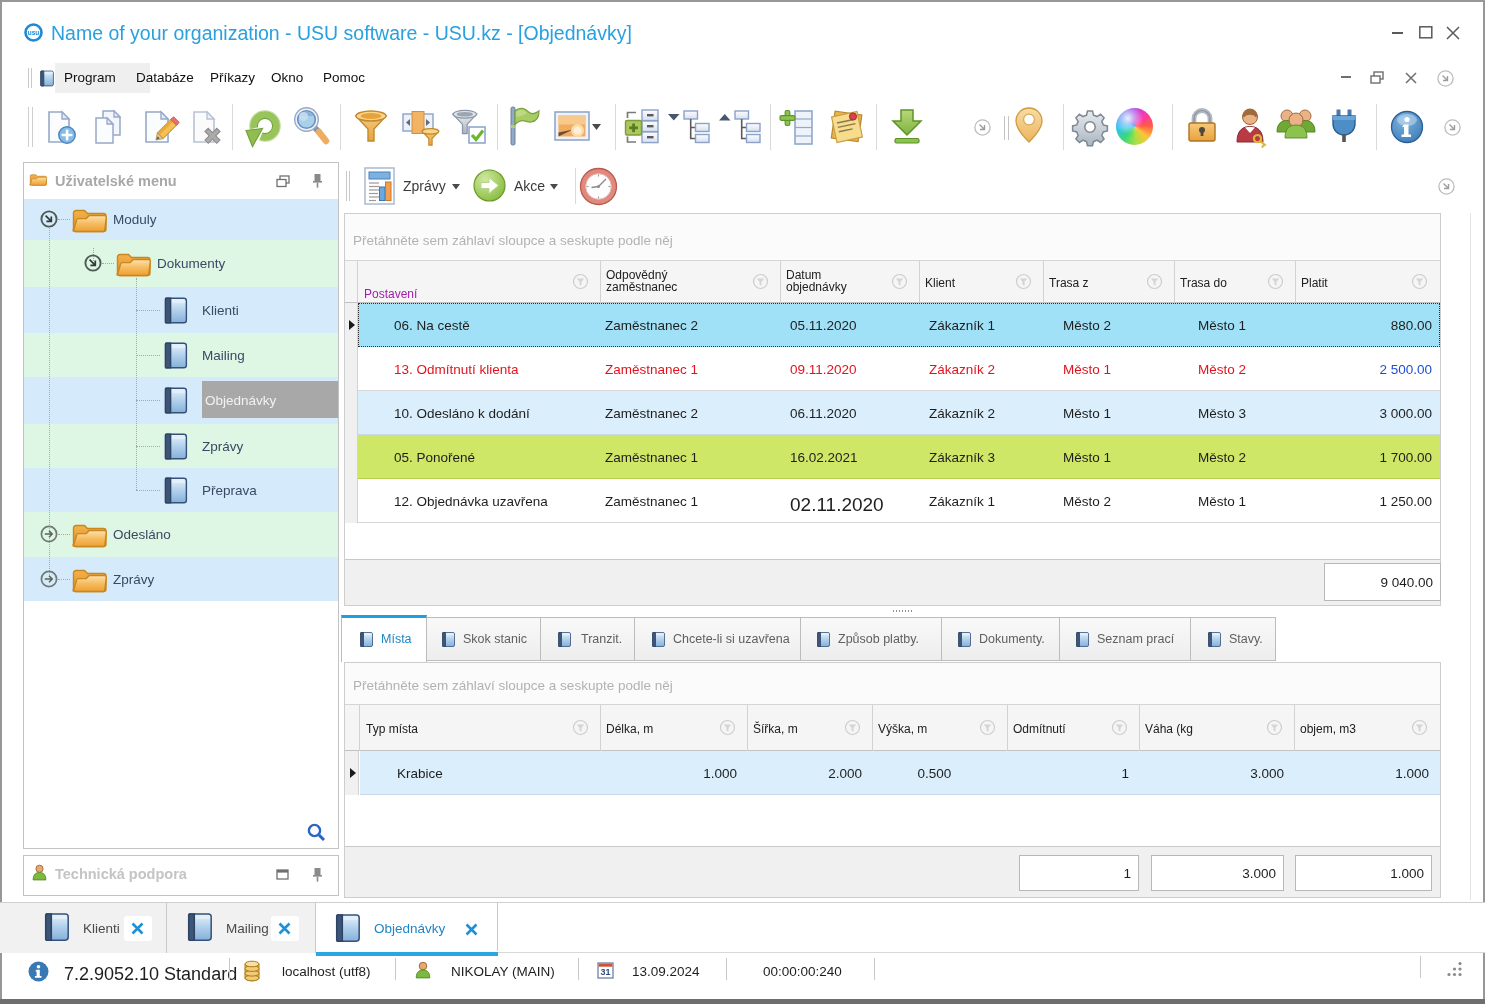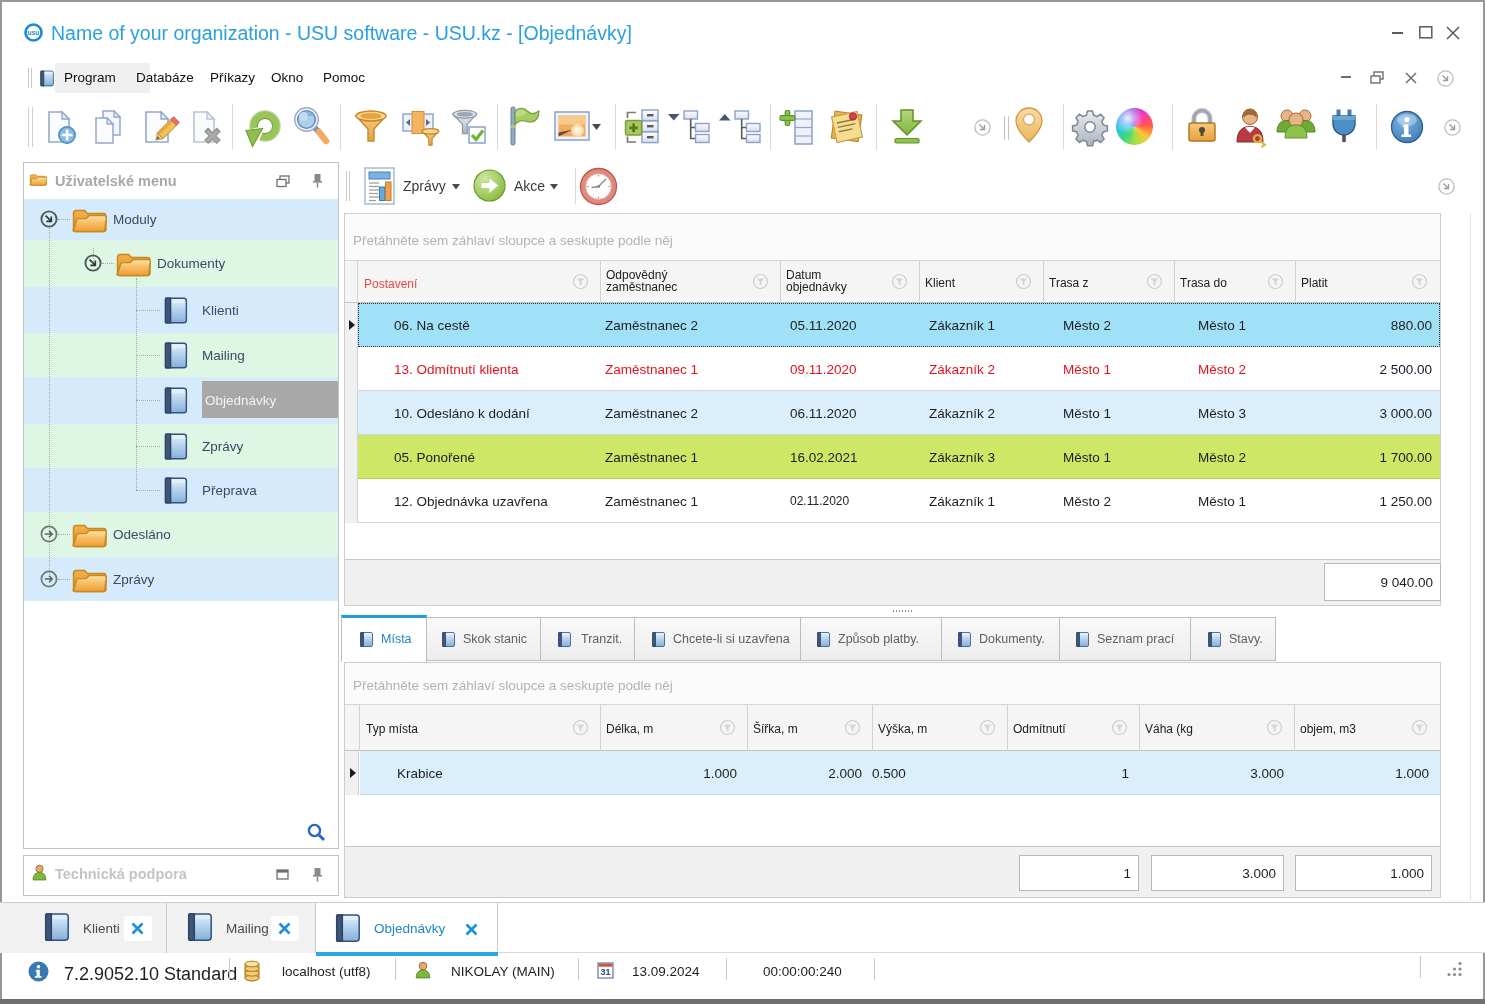--- a/index.html
+++ b/index.html
@@ -539,21 +539,21 @@
 <div class="ab" style="left:345px;top:214px;width:1095px;height:47px;background:#fbfbfb;border-bottom:1px solid #d5d5d5"></div>
 <div class="t" style="left:353px;top:234px;color:#b2b2b2;font-size:13.5px">Přetáhněte sem záhlaví sloupce a seskupte podle něj</div>
 <div class="ab" style="left:345px;top:261px;width:1095px;height:42px;background:#f5f5f5;border-bottom:1px solid #c2c2c2"></div>
 <div class="ab" style="left:357px;top:261px;width:1px;height:42px;background:#d2d2d2"></div>
 <div class="ab" style="left:600px;top:261px;width:1px;height:42px;background:#d2d2d2"></div>
 <div class="ab" style="left:780px;top:261px;width:1px;height:42px;background:#d2d2d2"></div>
 <div class="ab" style="left:919px;top:261px;width:1px;height:42px;background:#d2d2d2"></div>
 <div class="ab" style="left:1043px;top:261px;width:1px;height:42px;background:#d2d2d2"></div>
 <div class="ab" style="left:1174px;top:261px;width:1px;height:42px;background:#d2d2d2"></div>
 <div class="ab" style="left:1295px;top:261px;width:1px;height:42px;background:#d2d2d2"></div>
-<div class="t" style="left:364px;top:278px;color:#ef4444">Postavení</div>
+<div class="t" style="left:364px;top:288px;color:#a21caf">Postavení</div>
 <div class="t" style="left:606px;top:269px;color:#202020">Odpovědný<br>zaměstnanec</div>
 <div class="t" style="left:786px;top:269px;color:#202020">Datum<br>objednávky</div>
 <div class="t" style="left:925px;top:277px;color:#202020">Klient</div>
 <div class="t" style="left:1049px;top:277px;color:#202020">Trasa z</div>
 <div class="t" style="left:1180px;top:277px;color:#202020">Trasa do</div>
 <div class="t" style="left:1301px;top:277px;color:#202020">Platit</div>
 <div class="ic" style="left:573px;top:274px">
     <svg width="15" height="15">
       <use href="#funnelsm"></use>
     </svg>
@@ -603,41 +603,41 @@
 <div class="t" style="left:1063px;top:319px;font-size:13.5px">Město 2</div>
 <div class="t" style="left:1198px;top:319px;font-size:13.5px">Město 1</div>
 <div class="t" style="left:1295px;top:319px;width:137px;text-align:right;font-size:13.5px">880.00</div>
 <div class="ab" style="left:358px;top:347px;width:1082px;height:44px;background:#fff;border-bottom:1px solid #d8d8d8"></div>
 <div class="t" style="left:394px;top:363px;font-size:13.5px;color:#e3131e">13. Odmítnutí klienta</div>
 <div class="t" style="left:605px;top:363px;font-size:13.5px;color:#e3131e">Zaměstnanec 1</div>
 <div class="t" style="left:790px;top:363px;font-size:13.5px;color:#e3131e">09.11.2020</div>
 <div class="t" style="left:929px;top:363px;font-size:13.5px;color:#e3131e">Zákazník 2</div>
 <div class="t" style="left:1063px;top:363px;font-size:13.5px;color:#e3131e">Město 1</div>
 <div class="t" style="left:1198px;top:363px;font-size:13.5px;color:#e3131e">Město 2</div>
-<div class="t" style="left:1295px;top:363px;width:137px;text-align:right;font-size:13.5px;color:#0f172a">2 500.00</div>
+<div class="t" style="left:1295px;top:363px;width:137px;text-align:right;font-size:13.5px;color:#1d4ed8">2 500.00</div>
 <div class="ab" style="left:358px;top:391px;width:1082px;height:44px;background:#daeefb;border-bottom:1px solid #c8d8e8"></div>
 <div class="t" style="left:394px;top:407px;font-size:13.5px">10. Odesláno k dodání</div>
 <div class="t" style="left:605px;top:407px;font-size:13.5px">Zaměstnanec 2</div>
 <div class="t" style="left:790px;top:407px;font-size:13.5px">06.11.2020</div>
 <div class="t" style="left:929px;top:407px;font-size:13.5px">Zákazník 2</div>
 <div class="t" style="left:1063px;top:407px;font-size:13.5px">Město 1</div>
 <div class="t" style="left:1198px;top:407px;font-size:13.5px">Město 3</div>
 <div class="t" style="left:1295px;top:407px;width:137px;text-align:right;font-size:13.5px">3 000.00</div>
 <div class="ab" style="left:358px;top:435px;width:1082px;height:44px;background:#cfe767;border-bottom:1px solid #b4d051"></div>
 <div class="t" style="left:394px;top:451px;font-size:13.5px">05. Ponořené</div>
 <div class="t" style="left:605px;top:451px;font-size:13.5px">Zaměstnanec 1</div>
 <div class="t" style="left:790px;top:451px;font-size:13.5px">16.02.2021</div>
 <div class="t" style="left:929px;top:451px;font-size:13.5px">Zákazník 3</div>
 <div class="t" style="left:1063px;top:451px;font-size:13.5px">Město 1</div>
 <div class="t" style="left:1198px;top:451px;font-size:13.5px">Město 2</div>
 <div class="t" style="left:1295px;top:451px;width:137px;text-align:right;font-size:13.5px">1 700.00</div>
 <div class="ab" style="left:358px;top:479px;width:1082px;height:44px;background:#fff;border-bottom:1px solid #d8d8d8"></div>
 <div class="t" style="left:394px;top:495px;font-size:13.5px">12. Objednávka uzavřena</div>
 <div class="t" style="left:605px;top:495px;font-size:13.5px">Zaměstnanec 1</div>
-<div class="t" style="left:790px;top:495px;font-size:12px">02.11.2020</div>
+<div class="t" style="left:790px;top:495px;font-size:19px">02.11.2020</div>
 <div class="t" style="left:929px;top:495px;font-size:13.5px">Zákazník 1</div>
 <div class="t" style="left:1063px;top:495px;font-size:13.5px">Město 2</div>
 <div class="t" style="left:1198px;top:495px;font-size:13.5px">Město 1</div>
 <div class="t" style="left:1295px;top:495px;width:137px;text-align:right;font-size:13.5px">1 250.00</div>
 
 <div class="ab" style="left:345px;top:559px;width:1095px;height:46px;background:#f0f0f0;border-top:1px solid #c8c8c8"></div>
 <div class="ab" style="left:1324px;top:563px;width:117px;height:38px;background:#fff;border:1px solid #b8b8b8"></div>
 <div class="t" style="left:1324px;top:576px;width:109px;text-align:right;font-size:13.5px">9 040.00</div>
 
 <div class="ic" style="left:893px;top:610px;width:19px;height:2px;background-image:repeating-linear-gradient(to right,#909090 0 1.5px,transparent 1.5px 3px)"></div>
@@ -755,21 +755,21 @@
 <div class="ab" style="left:345px;top:751px;width:14px;height:44px;background:#f0f0f0;border-right:1px solid #d2d2d2"></div>
 <div class="ic" style="left:349px;top:768px">
     <svg width="8" height="10">
       <path d="M1 0 L7 5 L1 10 z" fill="#1a1a1a"></path>
     </svg>
   </div>
 <div class="ab" style="left:360px;top:751px;width:1080px;height:44px;background:#daeefb;border-bottom:1px solid #c8d8e8"></div>
 <div class="t" style="left:397px;top:767px;font-size:13.5px">Krabice</div>
 <div class="t" style="left:600px;top:767px;width:137px;text-align:right;font-size:13.5px">1.000</div>
 <div class="t" style="left:747px;top:767px;width:115px;text-align:right;font-size:13.5px">2.000</div>
-<div class="t" style="left:872px;top:767px;width:125px;text-align:left;font-size:13.5px">0.500</div>
+<div class="t" style="left:872px;top:767px;width:125px;text-align:center;font-size:13.5px">0.500</div>
 <div class="t" style="left:1007px;top:767px;width:122px;text-align:right;font-size:13.5px">1</div>
 <div class="t" style="left:1139px;top:767px;width:145px;text-align:right;font-size:13.5px">3.000</div>
 <div class="t" style="left:1294px;top:767px;width:135px;text-align:right;font-size:13.5px">1.000</div>
 
 <div class="ab" style="left:345px;top:846px;width:1095px;height:51px;background:#f0f0f0;border-top:1px solid #c8c8c8"></div>
 <div class="ab" style="left:1019px;top:855px;width:120px;height:36px;background:#fff;border:1px solid #b8b8b8"></div>
 <div class="t" style="left:1019px;top:867px;width:112px;text-align:right;font-size:13.5px">1</div>
 <div class="ab" style="left:1151px;top:855px;width:133px;height:36px;background:#fff;border:1px solid #b8b8b8"></div>
 <div class="t" style="left:1151px;top:867px;width:125px;text-align:right;font-size:13.5px">3.000</div>
 <div class="ab" style="left:1295px;top:855px;width:137px;height:36px;background:#fff;border:1px solid #b8b8b8"></div>

